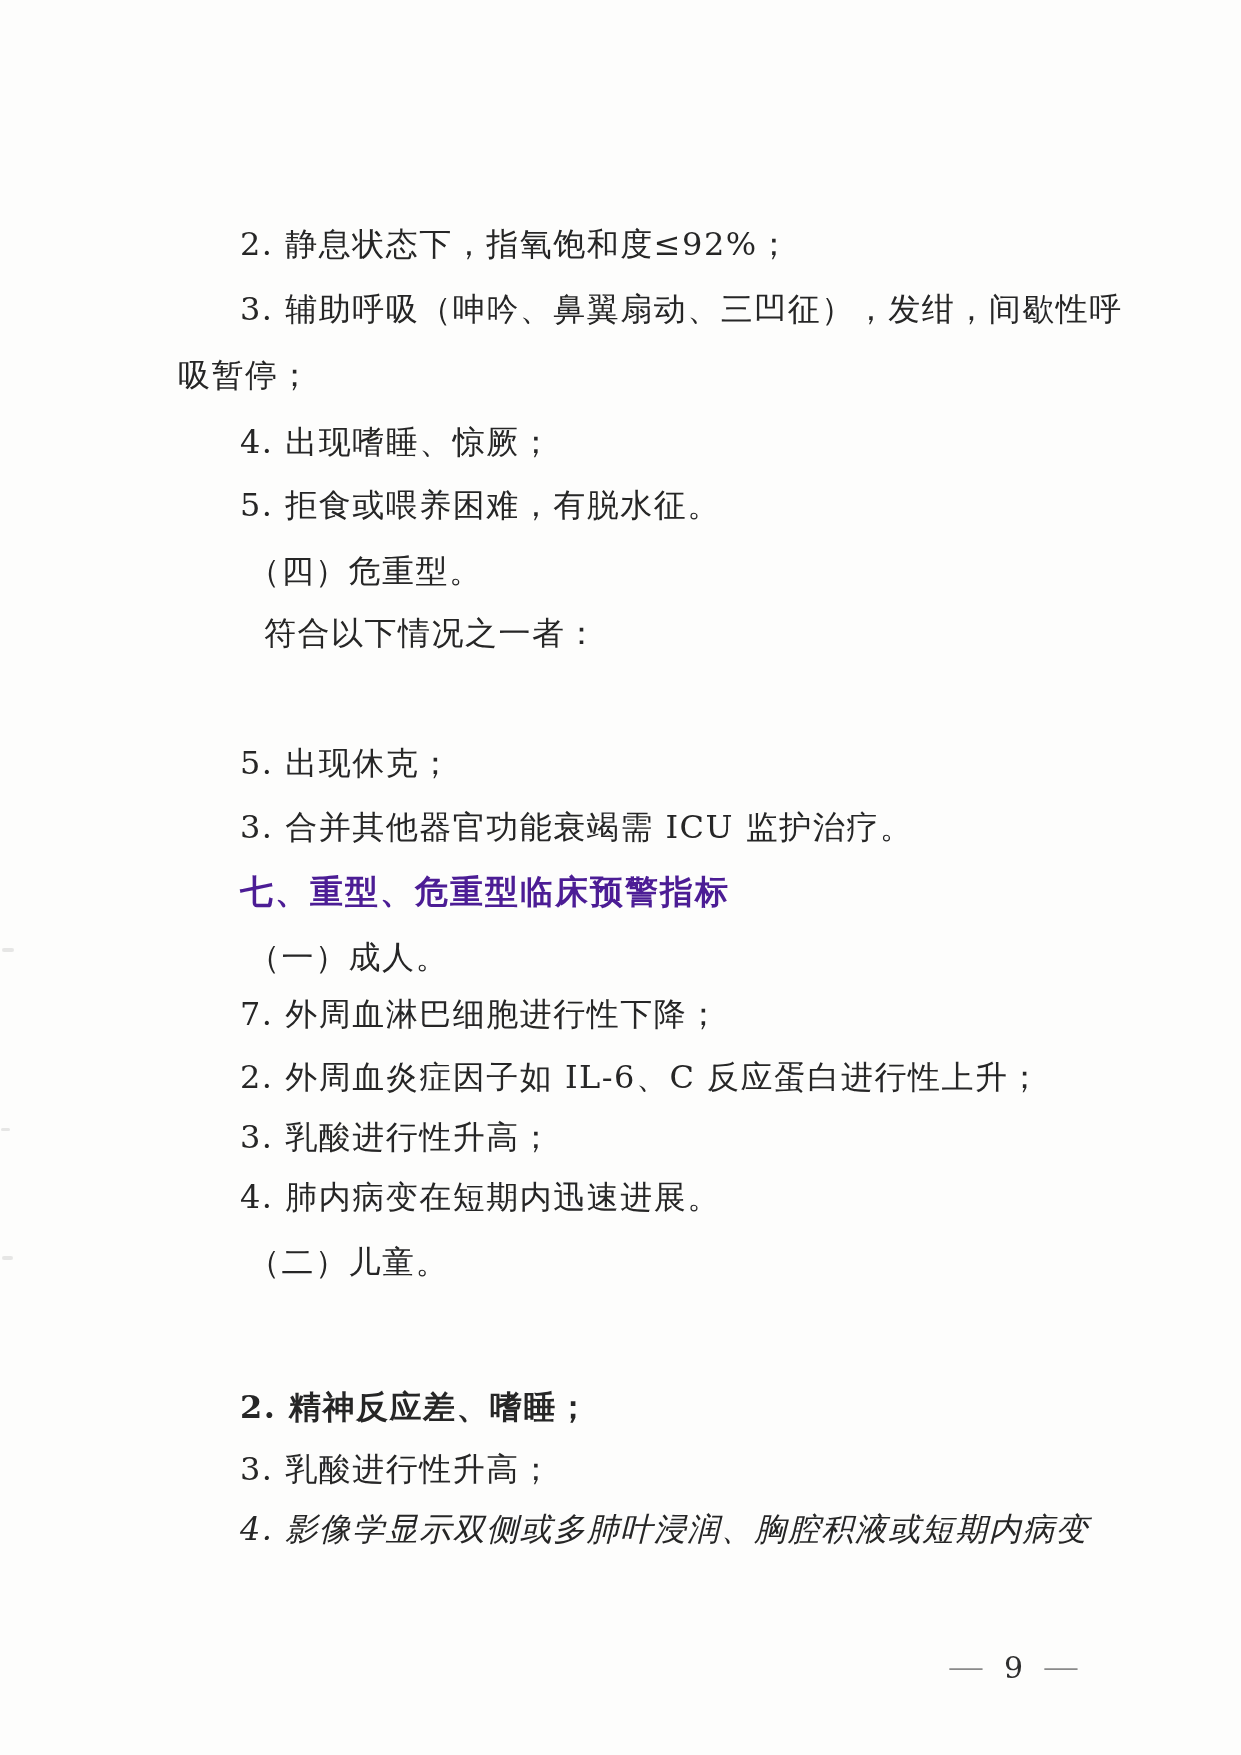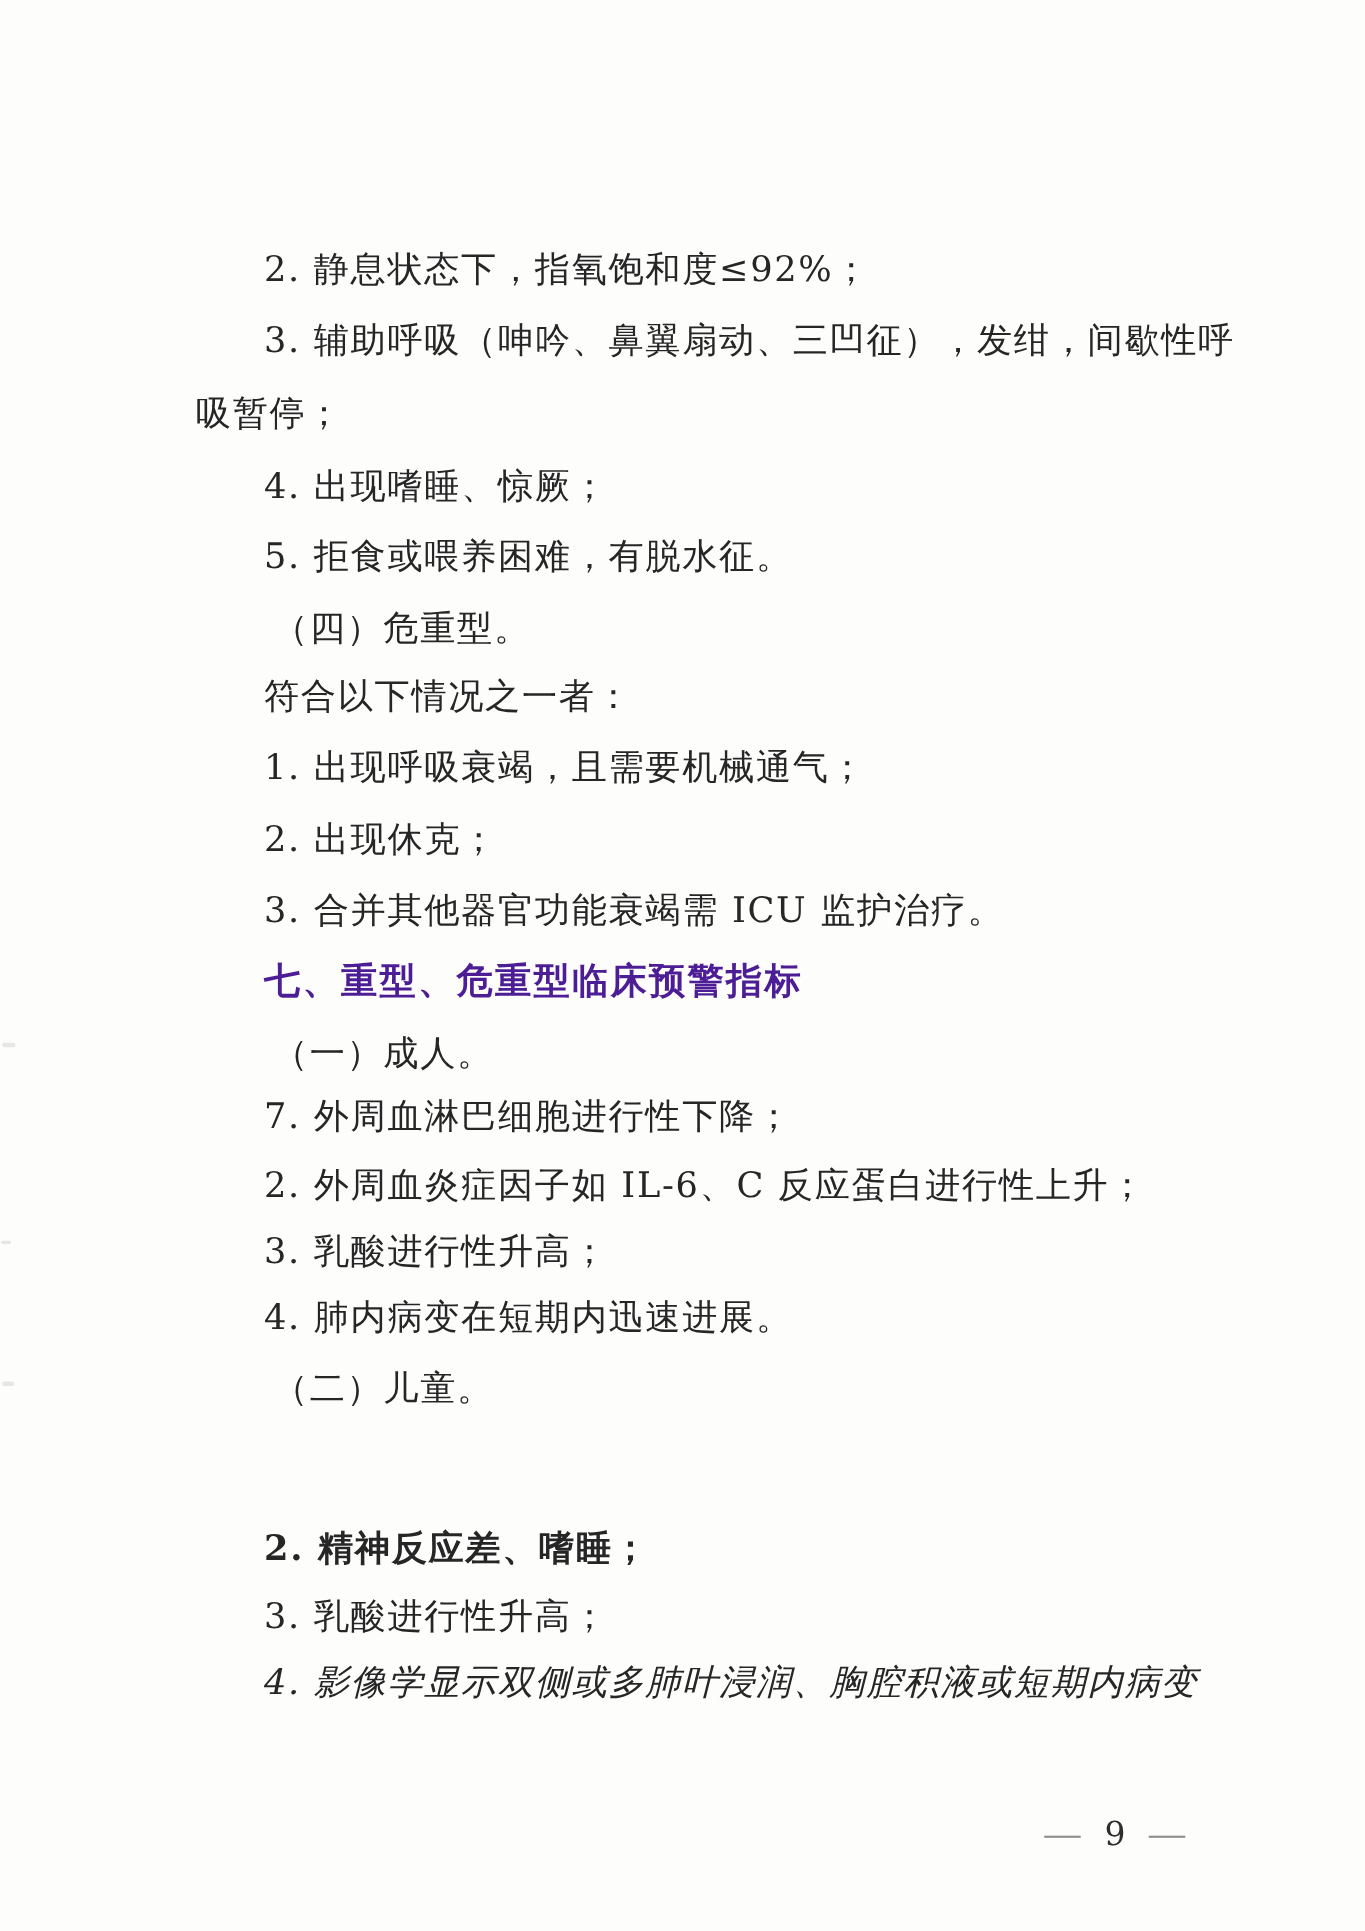--- a/index.html
+++ b/index.html
@@ -70,23 +70,22 @@
 <body>
 
 <div class="page">
 
   <div class="line num" style="top:225px;">2. 静息状态下，指氧饱和度≤92%；</div>
   <div class="line num" style="top:290px;">3. 辅助呼吸（呻吟、鼻翼扇动、三凹征），发绀，间歇性呼</div>
   <div class="line flush" style="top:356px;">吸暂停；</div>
   <div class="line num" style="top:423px;">4. 出现嗜睡、惊厥；</div>
   <div class="line num" style="top:486px;">5. 拒食或喂养困难，有脱水征。</div>
   <div class="line paren" style="top:552px;">（四）危重型。</div>
-  <div class="line num" style="top:614px;">符合以下情况之一者：</div>
-  <div class="line num" style="top:678px;">1. 出现呼吸衰竭，且需要机械通气；</div>
-  <div class="line num" style="top:744px;">2. 出现休克；</div>
+  <div class="line num" style="top:614px;margin-left:24px;">符合以下情况之一者：</div>
+  <div class="line num" style="top:744px;">5. 出现休克；</div>
   <div class="line num" style="top:808px;">3. 合并其他器官功能衰竭需 ICU 监护治疗。</div>
   <div class="line heading" style="top:872px;">七、重型、危重型临床预警指标</div>
   <div class="line paren" style="top:938px;">（一）成人。</div>
   <div class="line num" style="top:995px;">7. 外周血淋巴细胞进行性下降；</div>
   <div class="line num" style="top:1058px;">2. 外周血炎症因子如 IL-6、C 反应蛋白进行性上升；</div>
   <div class="line num" style="top:1118px;">3. 乳酸进行性升高；</div>
   <div class="line num" style="top:1178px;">4. 肺内病变在短期内迅速进展。</div>
   <div class="line paren" style="top:1243px;">（二）儿童。</div>
   <div class="line num" style="top:1388px;font-weight:bold;">2. 精神反应差、嗜睡；</div>
   <div class="line num" style="top:1450px;">3. 乳酸进行性升高；</div>

